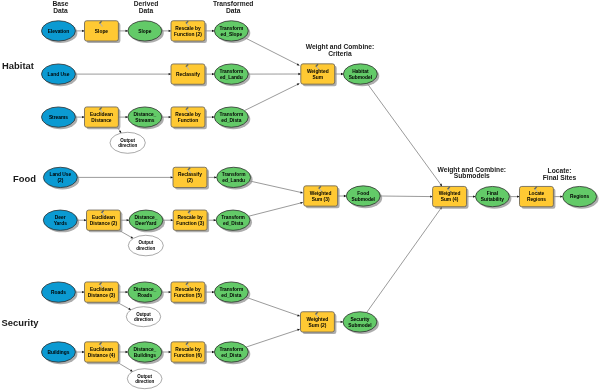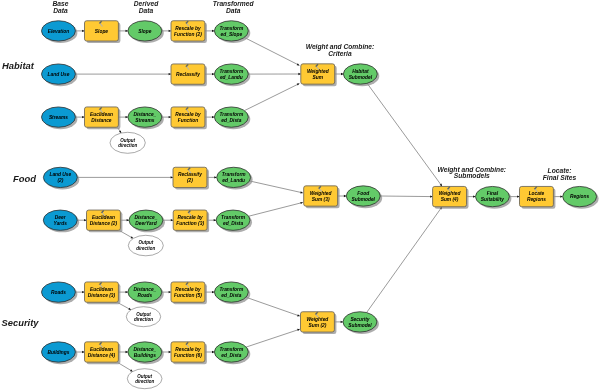--- a/index.html
+++ b/index.html
@@ -1,19 +1,19 @@
 <!DOCTYPE html>
 <html><head>
 <meta charset="utf-8">
 <title>Site Suitability Model</title>
 <style>
   html,body{margin:0;padding:0;background:#ffffff;}
   body{width:600px;height:390px;overflow:hidden;
        font-family:"Liberation Sans",sans-serif;-webkit-font-smoothing:antialiased;}
-  #stage{position:relative;width:564px;height:390px;background:#fff;font-style:italic;}
+  #stage{position:relative;width:564px;height:390px;background:#fff;}
   svg#diagram{display:block;shape-rendering:geometricPrecision;}
   .node-label{font-family:"Liberation Sans",sans-serif;font-weight:bold;fill:#000;
               text-anchor:middle;}
   .col-label{font-family:"Liberation Sans",sans-serif;font-weight:bold;fill:#1a1a1a;
              text-anchor:middle;font-size:6.7px;}
   .sect-label{font-family:"Liberation Sans",sans-serif;font-weight:bold;fill:#1a1a1a;
               font-size:9.4px;}
 </style>
 </head>
 <body>

